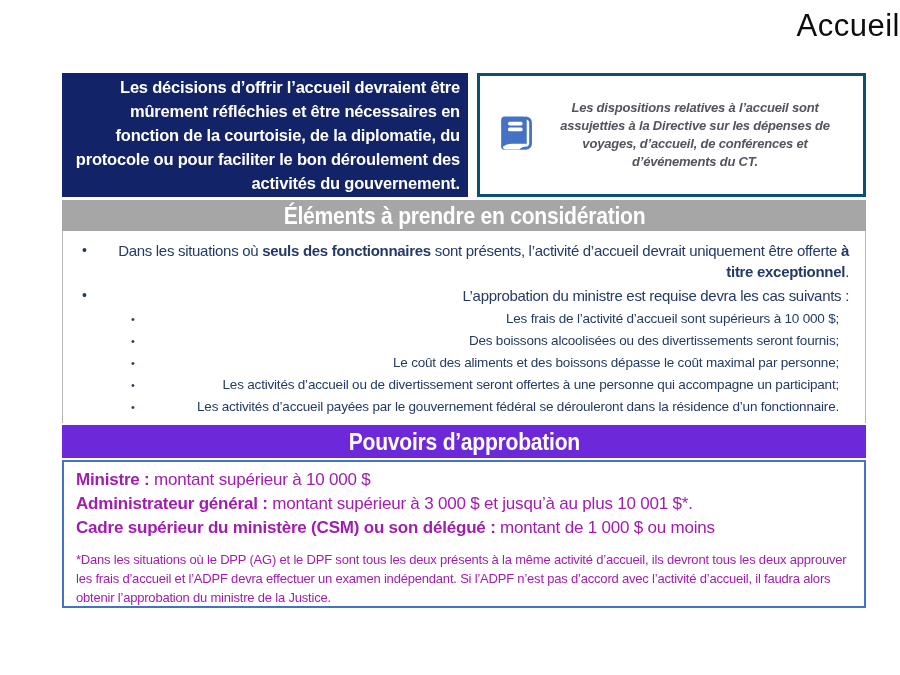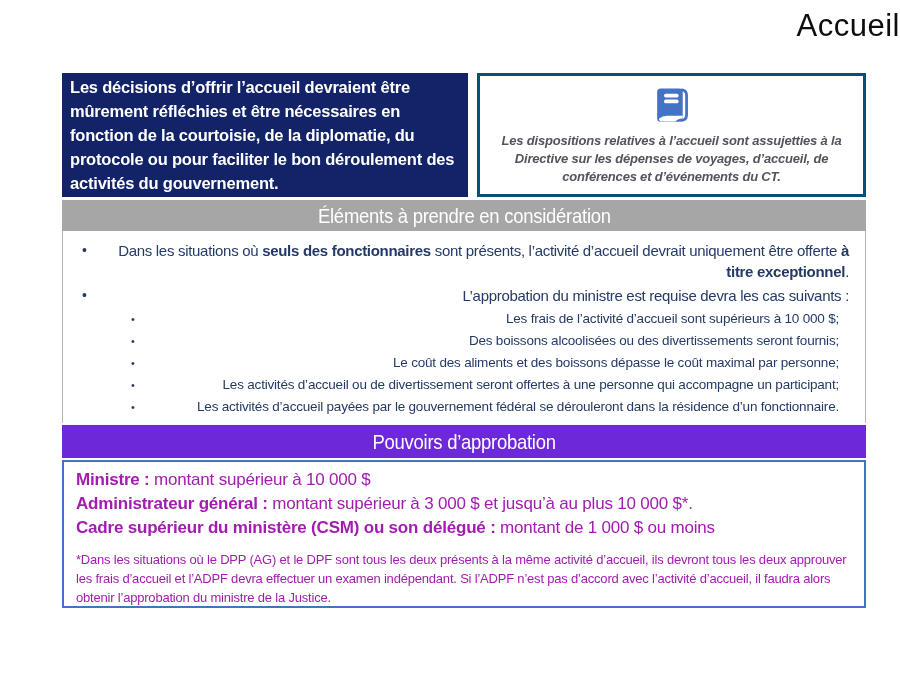--- a/index.html
+++ b/index.html
@@ -23,44 +23,44 @@
   }
 
   
   .row-top { display: flex; gap: 9px; height: 124px; }
 
   .intro-box {
     width: 406px; box-sizing: border-box;
     background: #122368; color: #ffffff;
     font-weight: 700; font-size: 16.5px; line-height: 24px;
     letter-spacing: -0.2px;
-    text-align: left;
+    text-align: right;
     display: flex; align-items: center; justify-content: center;
     padding: 2px 8px;
   }
 
   .directive-box {
     flex: 1; box-sizing: border-box;
     background: #ffffff;
     border: 3px solid #0b506e;
-    display: flex; flex-direction: column;
+    display: flex; flex-direction: row;
     align-items: center; justify-content: center;
     padding: 12px 14px; gap: 3px;
   }
   .directive-box .icon-wrap { line-height: 0; }
   .directive-text {
     font-style: italic; font-weight: 700;
     font-size: 13px; line-height: 18px; letter-spacing: -0.2px;
     color: #54545e; text-align: center;
   }
 
   
   .section-bar {
     display: flex; align-items: center; justify-content: center;
-    color: #ffffff; font-weight: 400; font-size: 21px;
+    color: #ffffff; font-weight: 700; font-size: 24px;
     white-space: nowrap;
   }
   .section-bar .bar-text { display: inline-block; transform: scaleX(0.88); letter-spacing: -0.3px; }
   .bar-gray { background: #a6a6a6; height: 31px; margin-top: 3px; }
   .bar-navy { background: #6d28d9; height: 33px; margin-top: 2px; }
 
   
   .considerations {
     box-sizing: border-box;
     height: 192px;
@@ -156,21 +156,21 @@
 
   <div class="section-bar bar-navy">
     <span class="bar-text">Pouvoirs d’approbation</span>
   </div>
 
   <div class="approval-box">
     <div class="appr-line">
       <b>Ministre :</b><span> montant supérieur à 10 000 $</span>
     </div>
     <div class="appr-line">
-      <b>Administrateur général :</b><span> montant supérieur à 3 000 $ et jusqu’à au plus 10 000 $*.</span>
+      <b>Administrateur général :</b><span> montant supérieur à 3 000 $ et jusqu’à au plus 10 001 $*.</span>
     </div>
     <div class="appr-line">
       <b>Cadre supérieur du ministère (CSM) ou son délégué :</b><span> montant de 1 000 $ ou moins</span>
     </div>
     <div class="footnote">*Dans les situations où le DPP (AG) et le DPF sont tous les deux présents à la même activité d’accueil, ils devront tous les deux approuver les frais d’accueil et l’ADPF devra effectuer un examen indépendant. Si l’ADPF n’est pas d’accord avec l’activité d’accueil, il faudra alors obtenir l’approbation du ministre de la Justice.</div>
   </div>
 
 </div>
 
 </body></html>

